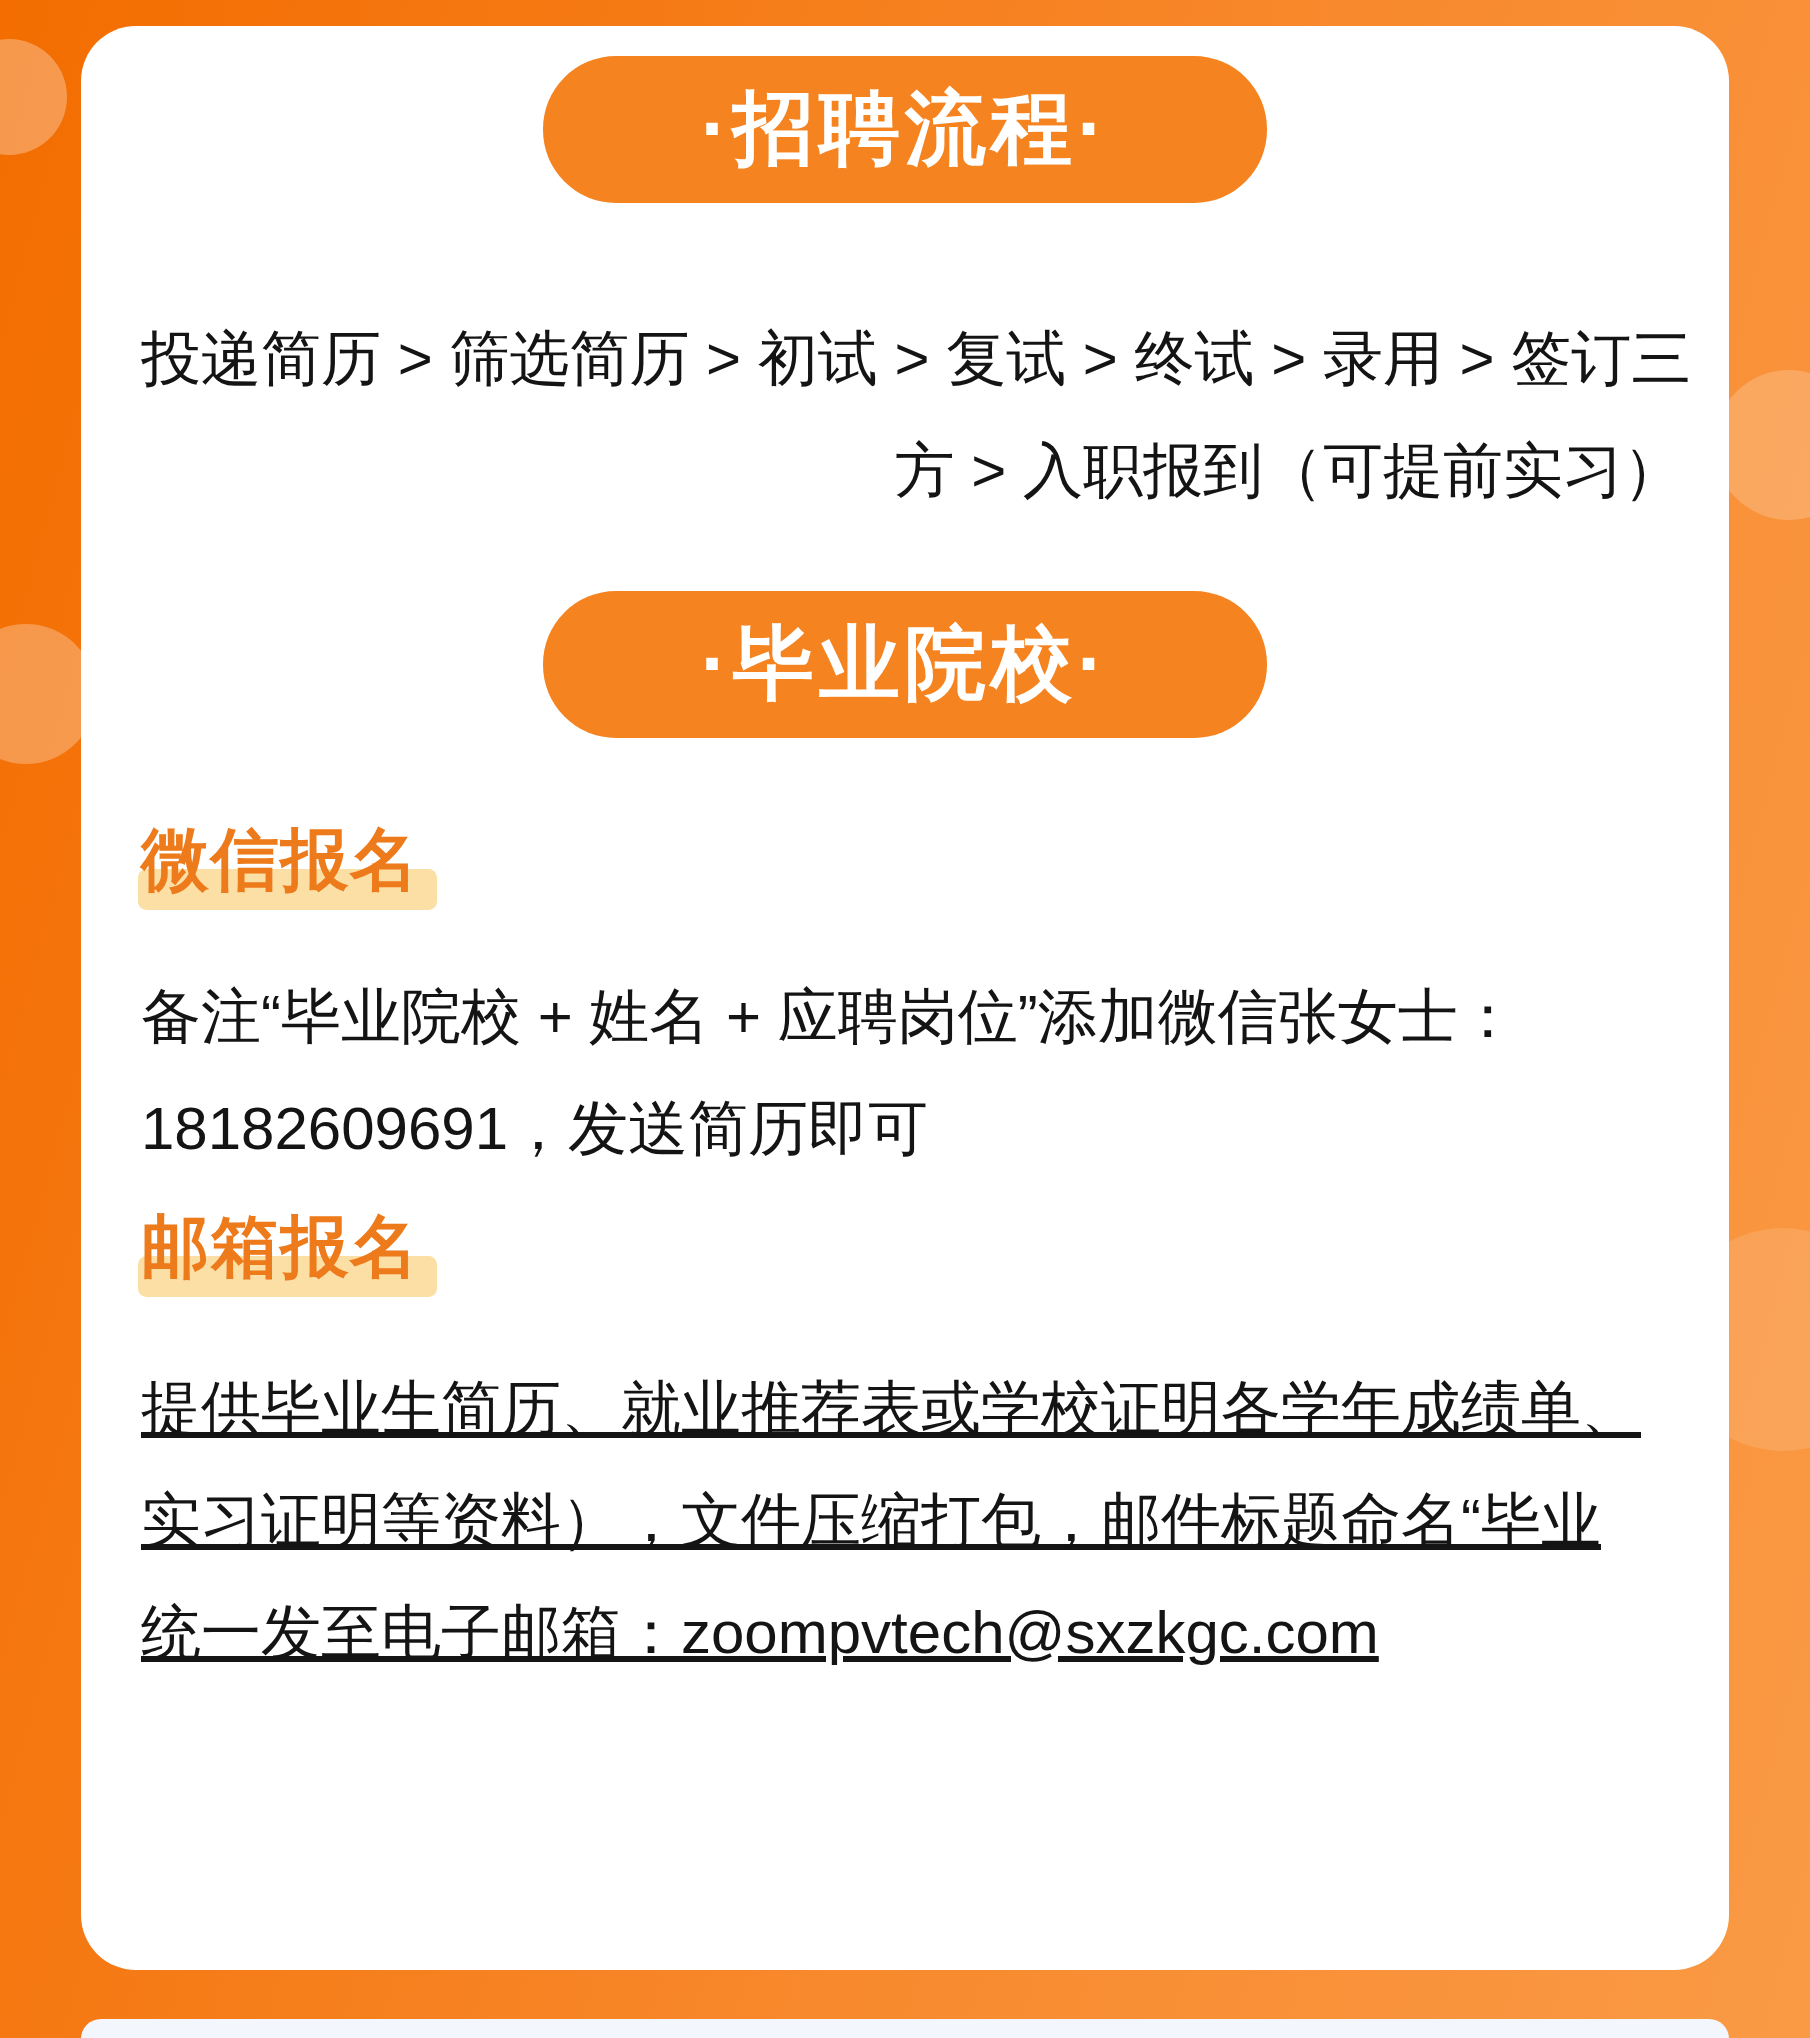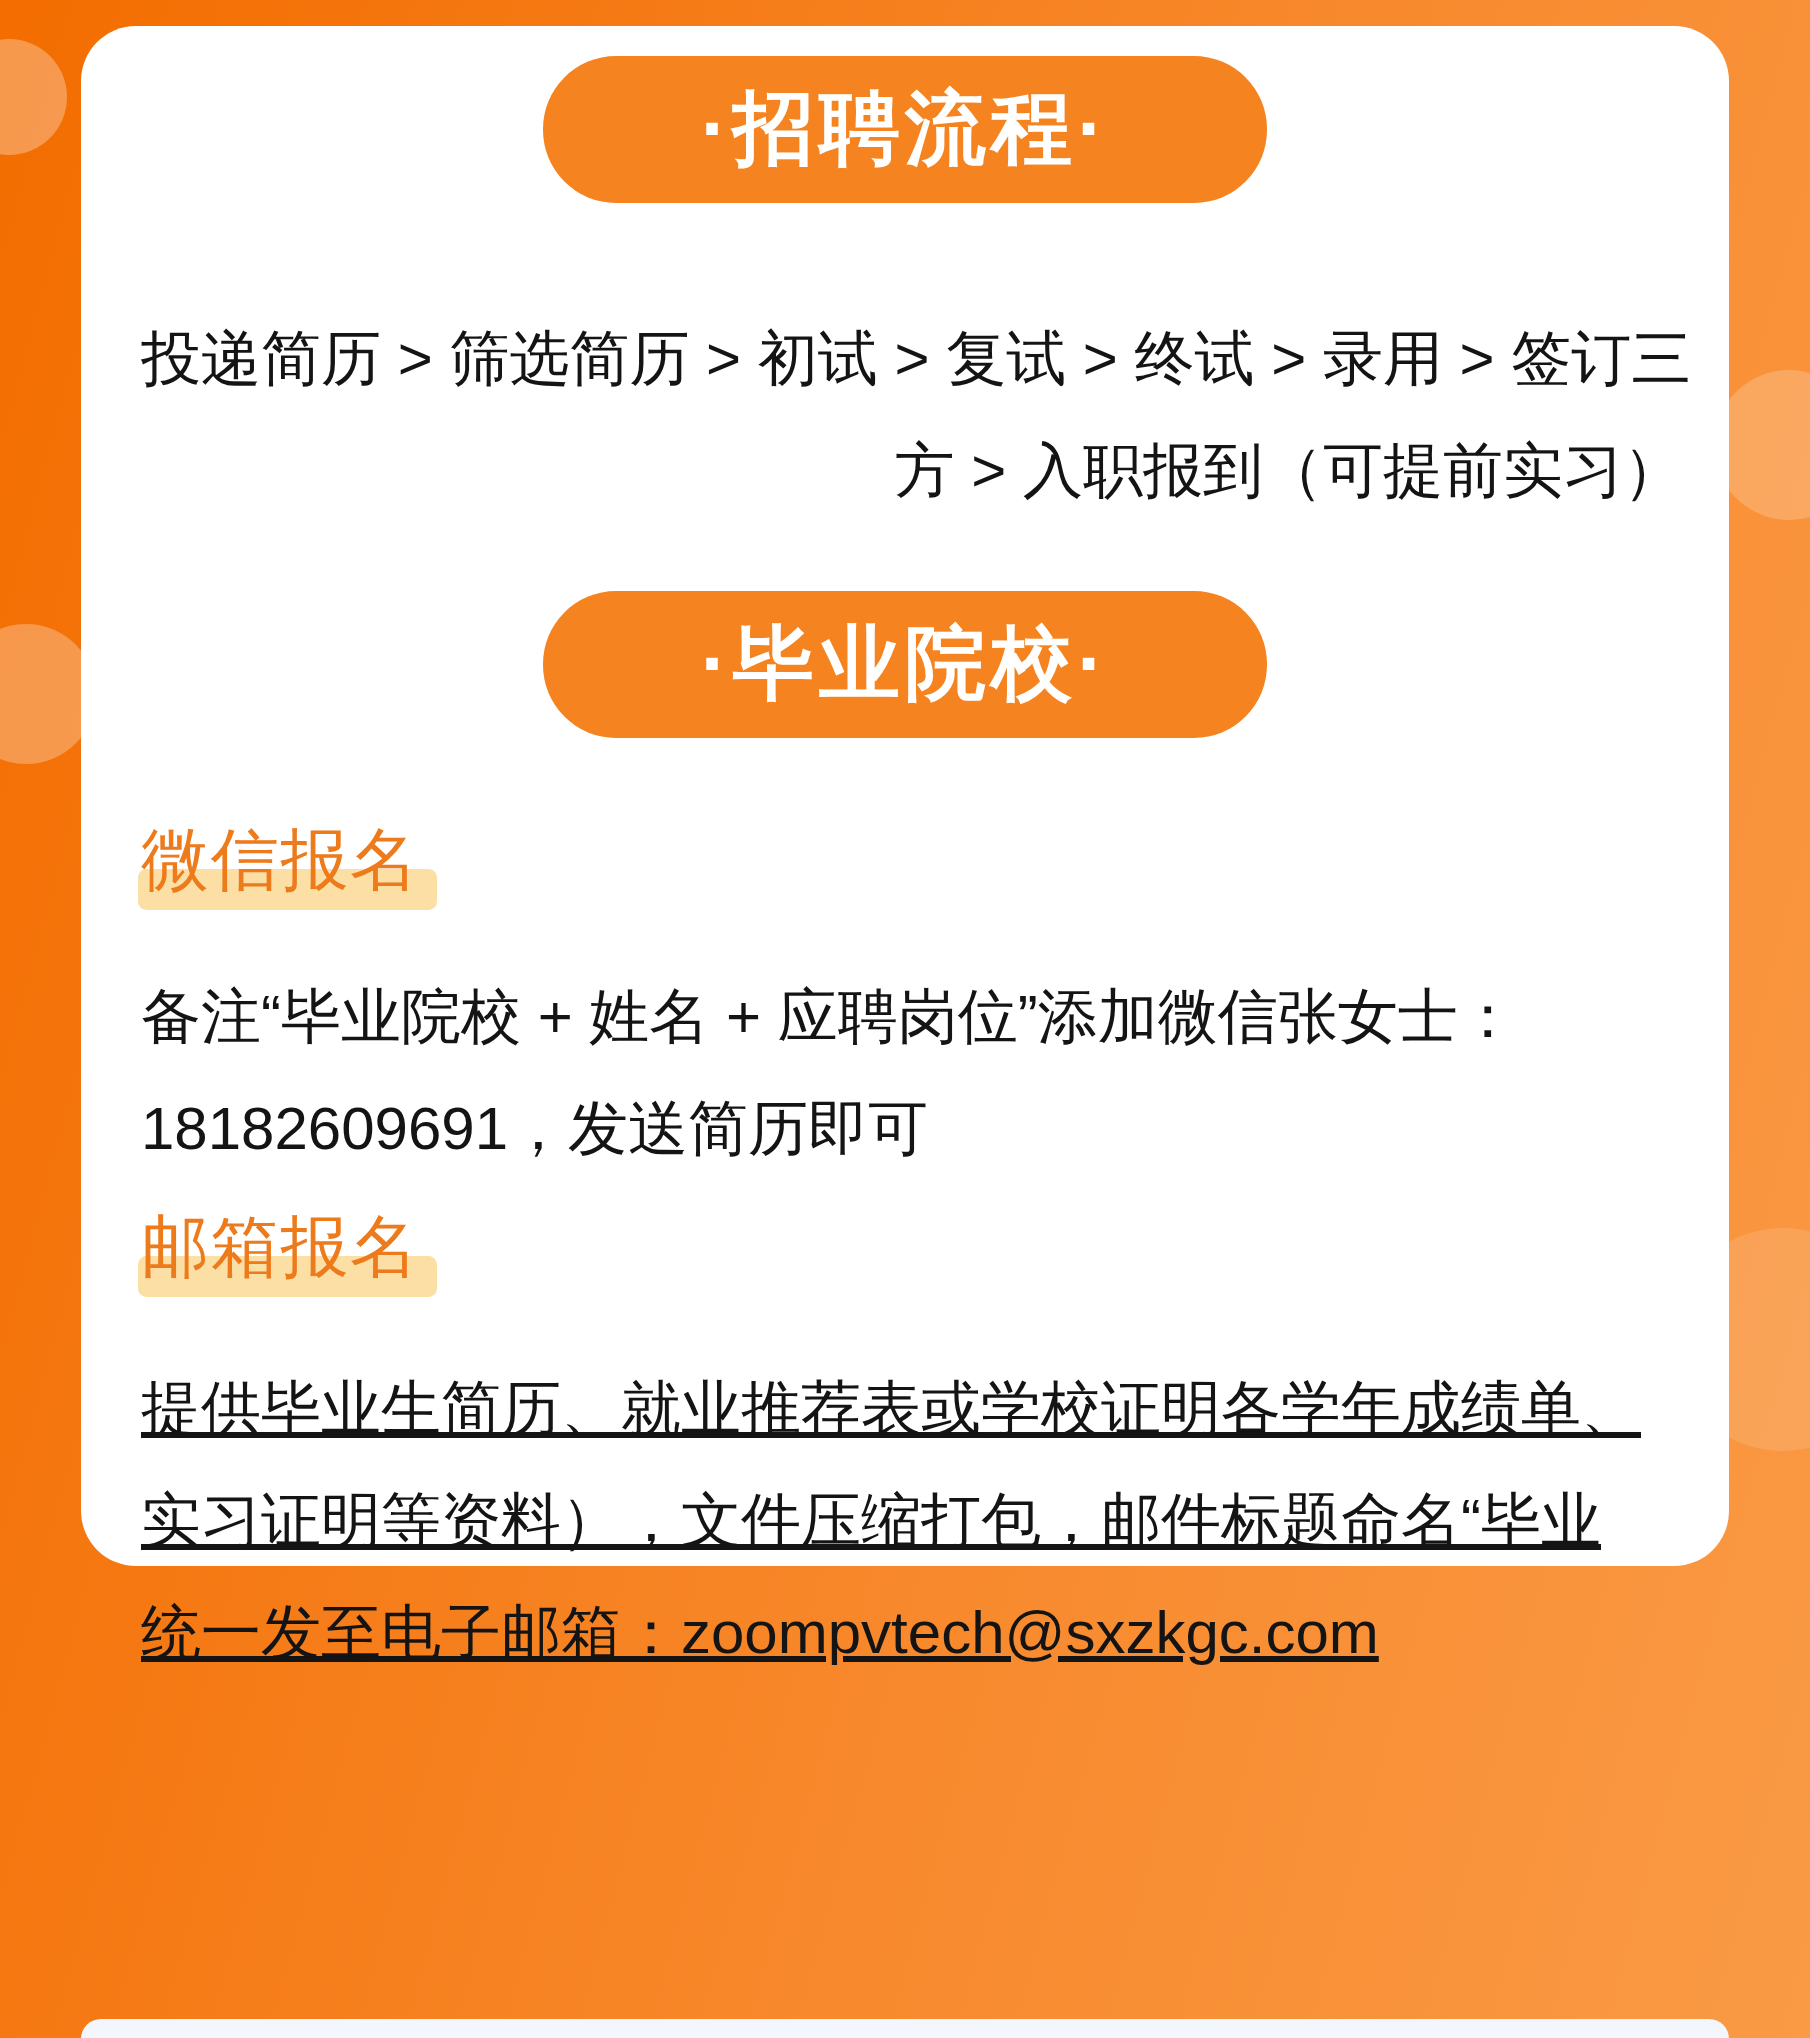--- a/index.html
+++ b/index.html
@@ -10,40 +10,40 @@
   .page{
     position:absolute;inset:0;
     background:linear-gradient(105deg,var(--background-gradient-start,#f36d00) 0%,#f88a2e 60%,var(--background-gradient-end,#fa9a45) 100%);
   }
   .decor-circle{position:absolute;border-radius:50%;background:#ffffff;}
   .c1{left:-49px;top:39px;width:116px;height:116px;opacity:.30;}
   .c2{left:-44px;top:624px;width:140px;height:140px;opacity:.28;}
   .c3{left:1714px;top:370px;width:150px;height:150px;opacity:.20;}
   .c4{left:1671px;top:1228px;width:223px;height:223px;opacity:.13;}
   .card{
-    position:absolute;left:81px;top:25.6px;width:1648px;height:1540px;
+    position:absolute;left:81px;top:25.6px;width:1648px;height:1944px;
     background:var(--card-background,#ffffff);border-radius:55px;
   }
   .pill{
     position:absolute;left:50%;transform:translateX(-50%);
     width:724px;height:147px;border-radius:73px;
     background:var(--pill-background,#f5831f);
     display:flex;align-items:center;justify-content:center;
     color:var(--pill-text,#ffffff);font-size:81px;font-weight:800;letter-spacing:5.1px;
   }
   .pill-process{top:30px;}
   .pill-apply{top:565px;}
   .body-block{position:absolute;left:60px;width:1542px;color:var(--body-text,#141414);}
   .body-line{font-size:60px;line-height:112px;white-space:nowrap;}
   .flow-block{top:277px;text-align:right;}
   .wechat-para{top:935px;}
   .email-para{top:1327px;text-decoration:underline;}
   .sub-heading{
     position:absolute;left:60px;display:inline-block;
-    font-size:68px;line-height:1;font-weight:400;
+    font-size:68px;line-height:1;font-weight:700;
     color:var(--heading-text,#ed7a1b);letter-spacing:1.7px;text-align:center;
   }
   .sub-heading .hl-text{position:relative;z-index:1;}
   .sub-heading::before{
     content:"";position:absolute;left:-3.4px;right:-17px;top:44px;height:41px;
     background:var(--heading-highlight,#fcdfa5);border-radius:8.5px;z-index:0;
   }
   .wechat-heading{top:799px;}
   .email-heading{top:1186px;}
   .next-card-sliver{

